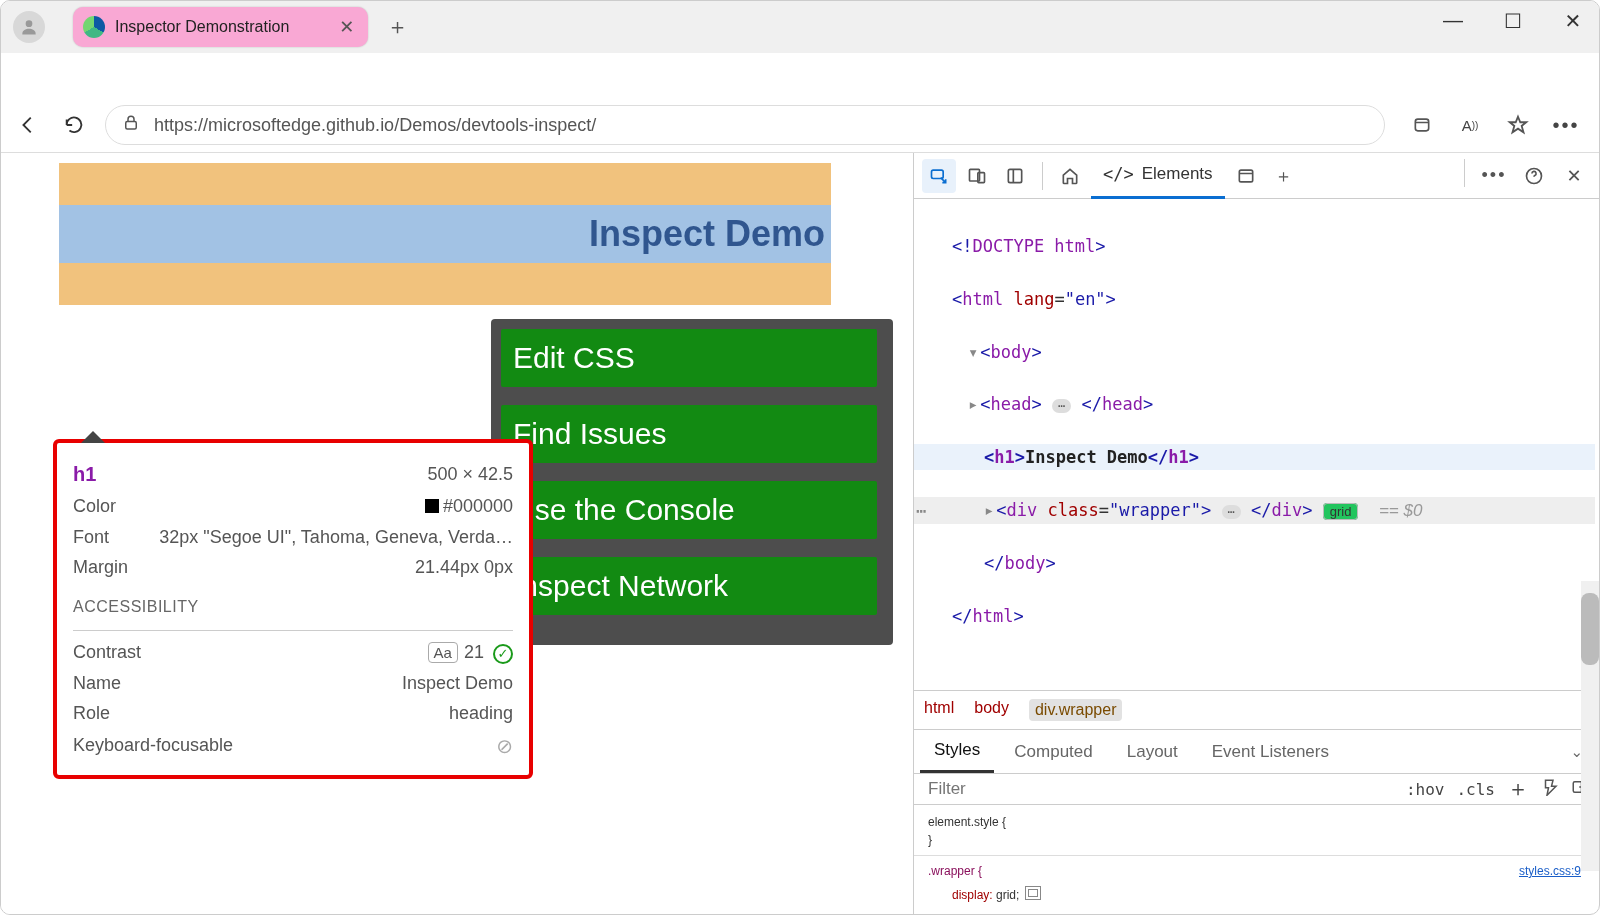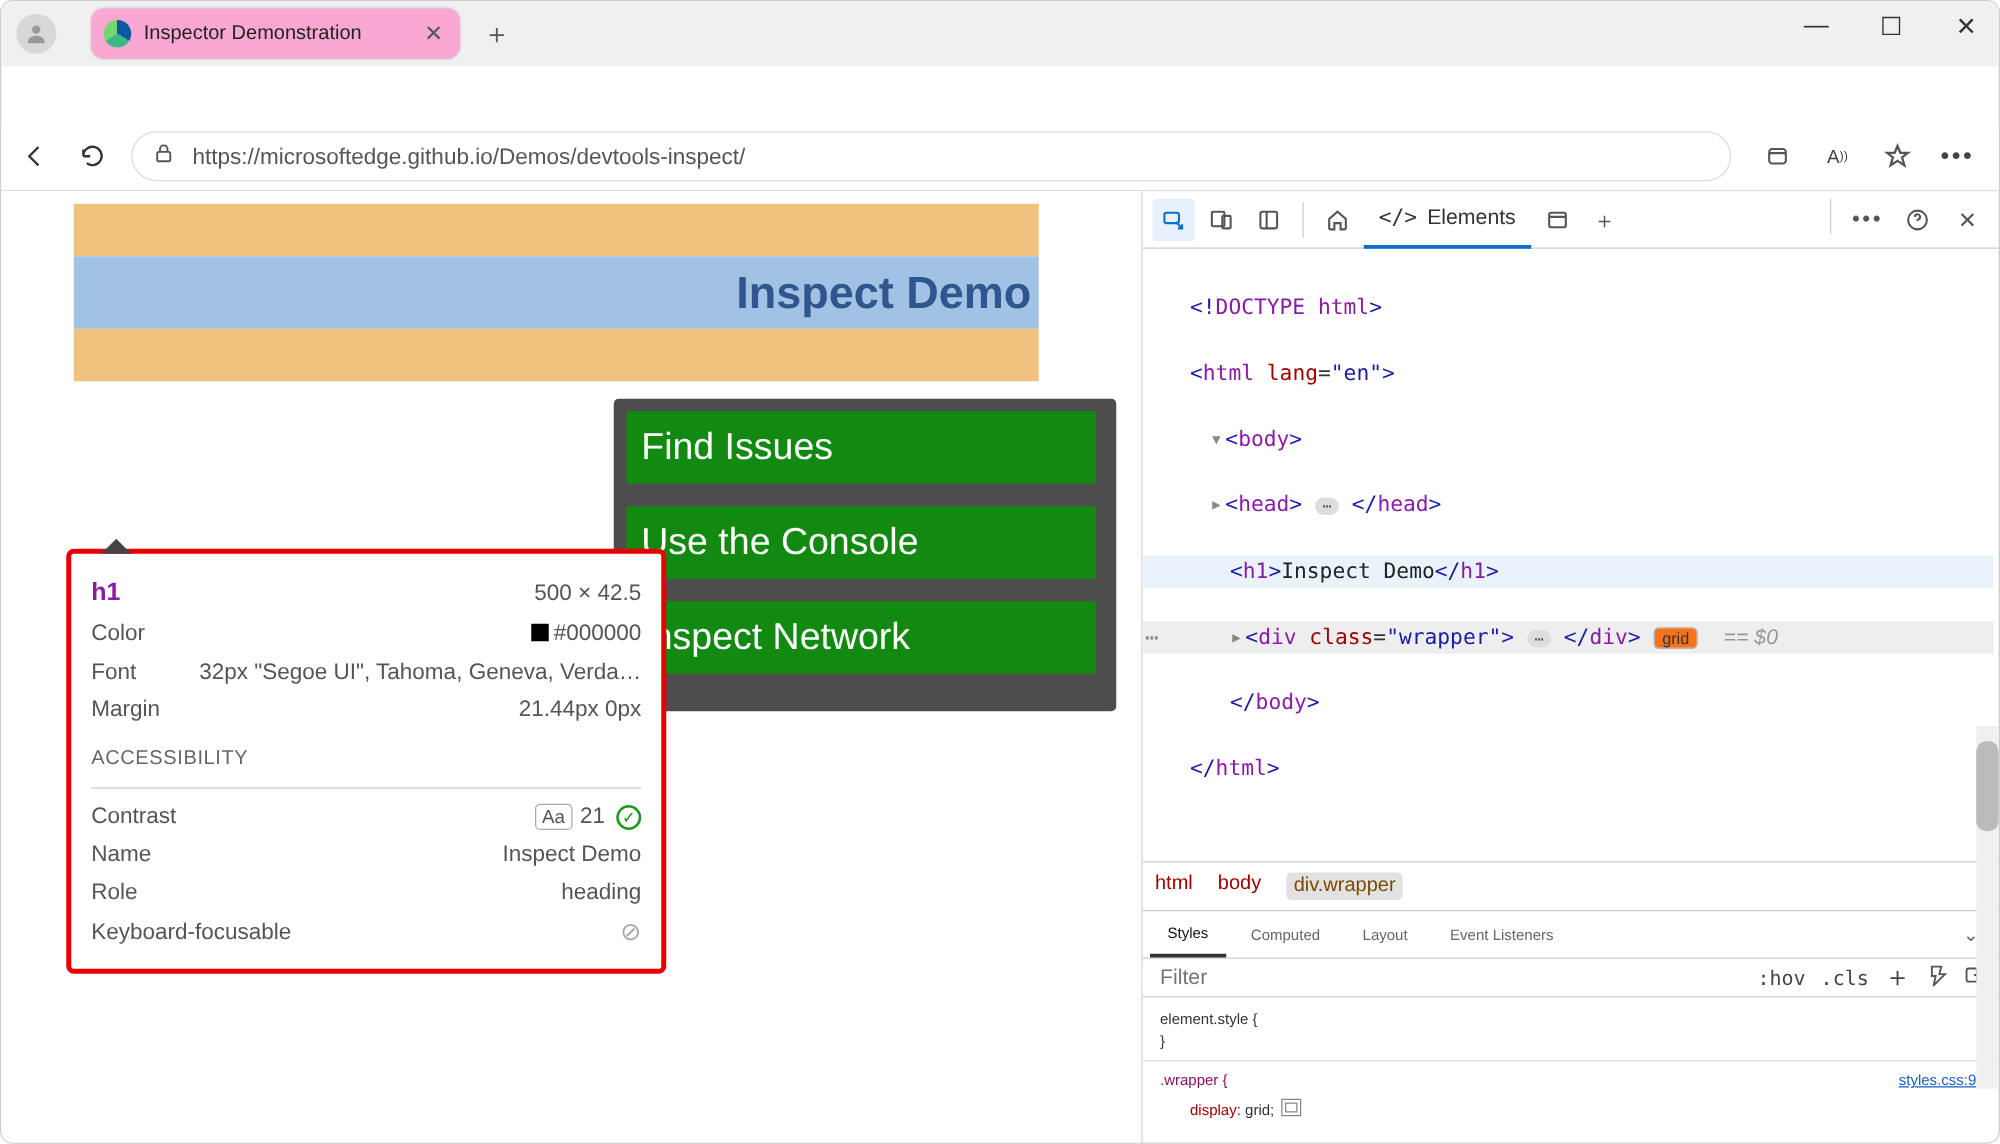--- a/index.html
+++ b/index.html
@@ -161,43 +161,43 @@
     line-height:1.55;
     white-space:pre;
     color:#333;
   }
   .t-tag { color:#8a1ba8; }
   .t-attr { color:#a00000; }
   .t-val { color:#1a1aa8; }
   .t-text { color:#222; }
   .t-punct { color:#1a1aa8; }
   .ellip { background:#ddd; color:#555; border-radius:8px; padding:0 6px; font-size:12px; }
-  .grid-badge { background:#f97316; border:1px solid #bbb; border-radius:4px; padding:0 6px; font-size:13px; font-family:sans-serif; }
+  .grid-badge { background:#22c55e; border:1px solid #bbb; border-radius:4px; padding:0 6px; font-size:13px; font-family:sans-serif; }
   .dim { color:#999; font-style:italic; font-family:sans-serif; }
   .dom-line { padding-left:20px; }
-  .dom-line.sel { background:#eaf2fb; margin-left:-18px; padding-left:38px; }
+  .dom-line.sel { background:#eaf2fb; margin-left:-18px; padding-left:38px;font-weight:bold; }
   .dom-line.hov { background:#eee; margin-left:-18px; padding-left:38px; position:relative; }
   .dom-line.hov::before { content:"⋯"; position:absolute; left:2px; color:#888; font-size:18px; letter-spacing:2px; }
   .tri { color:#888; margin-right:2px; }
 
   .breadcrumb {
     border-top:1px solid #ccc;
     border-bottom:1px solid #ccc;
     padding:8px 10px;
     font-size:16px;
     display:flex; gap:20px;
   }
   .breadcrumb span { color:#a00000; cursor:pointer; }
   .breadcrumb span.sel { background:#e2e2e2; color:#7a4b00; padding:2px 6px; border-radius:4px; }
 
   .styles-tabs {
     display:flex; gap:6px; padding:0 6px;
     height:44px; align-items:center; border-bottom:1px solid #ccc;
   }
-  .st-tab { padding:10px 14px; color:#666; font-size:12px; cursor:pointer; }
+  .st-tab { padding:10px 14px; color:#666; font-size:17px; cursor:pointer; }
   .st-tab.active { color:#111; border-bottom:3px solid #333; }
   .st-chev { margin-left:auto; padding:0 10px; color:#666; }
 
   .filter-row {
     display:flex; align-items:center; border-bottom:1px solid #ccc;
     height:46px;
   }
   .filter-row input {
     flex:1; border:none; outline:none; padding:0 14px; font-size:17px; color:#555;
   }
@@ -291,20 +291,21 @@
 
 <div class="content-row">
 
   <div class="page">
     <div class="page-top"></div>
     <div class="page-h1">
         <span>Inspect Demo</span>
       </div>
     <div class="page-bot"></div>
     <div class="wrapper-block">
+      <div class="bigbtn"><span>Edit CSS</span></div>
       <div class="bigbtn"><span>Find Issues</span></div>
       <div class="bigbtn"><span>Use the Console</span></div>
       <div class="bigbtn"><span>Inspect Network</span></div>
     </div>
 
     <div class="tooltip">
       <div class="tt-row">
         <span class="tt-tag">h1</span>
         <span>500 × 42.5</span>
       </div>

